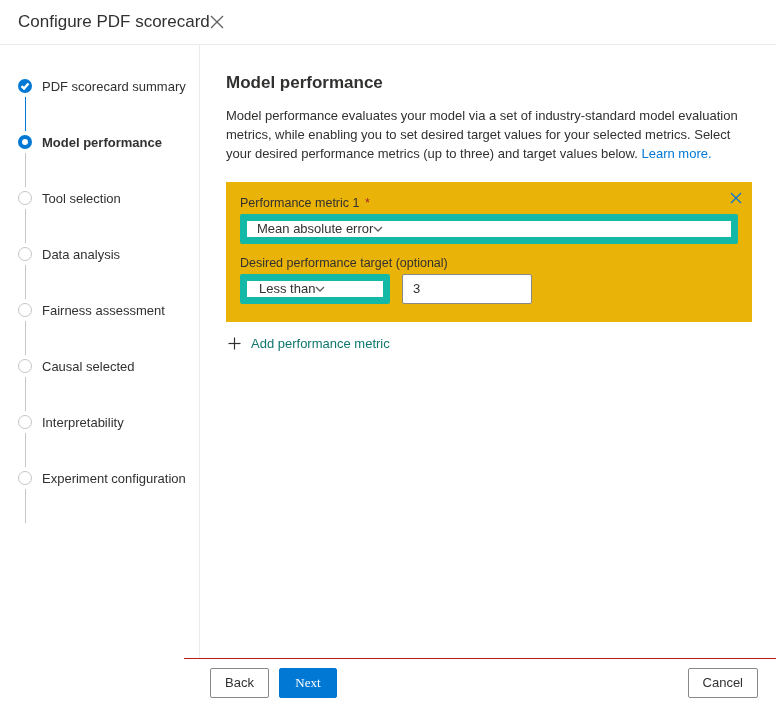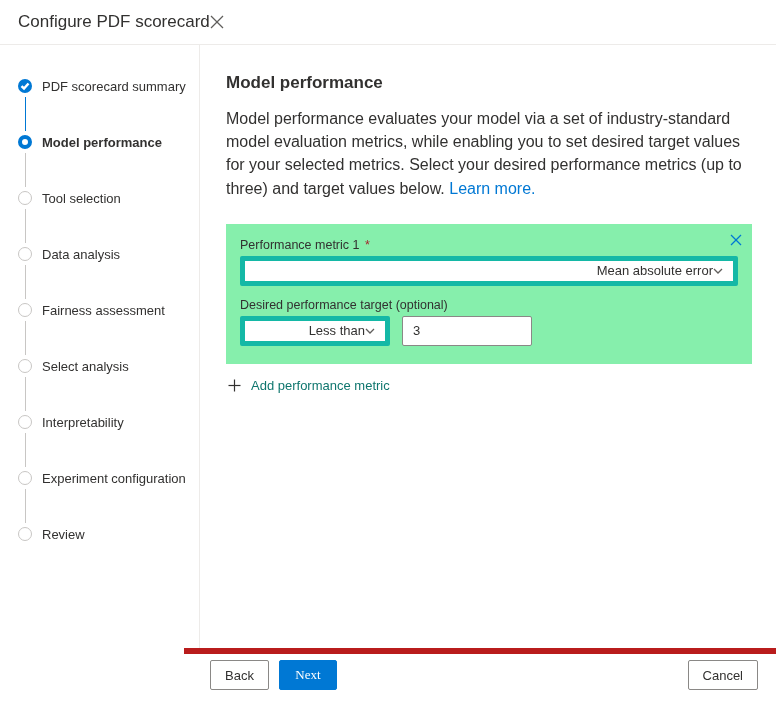--- a/index.html
+++ b/index.html
@@ -98,32 +98,32 @@
       padding: 28px 24px 0 26px;
       overflow-y: auto;
     }
     .main-title {
       font-size: 17px;
       font-weight: 600;
       color: #323130;
       margin-bottom: 14px;
     }
     .main-desc {
-      font-size: 16px;
+      font-size: 13px;
       line-height: 1.45;
       color: #323130;
-      margin-bottom: 24px;
+      margin-bottom: 18px;
     }
     .main-desc a {
       color: #0078d4;
       text-decoration: none;
       cursor: pointer;
     }
     .metric-card {
-      background: #86efac;
+      background: #eab308;
       padding: 14px 14px 18px 14px;
       position: relative;
     }
     .card-close {
       position: absolute;
       top: 10px;
       right: 10px;
       width: 12px;
       height: 12px;
       cursor: pointer;
@@ -135,26 +135,26 @@
       margin-bottom: 4px;
       display: block;
     }
     .required {
       color: #a4262c;
       margin-left: 2px;
     }
     .select {
       width: 100%;
       height: 30px;
-      border: 5px solid #14b8a6;
+      border: 7px solid #14b8a6;
       background: #fff;
       border-radius: 2px;
       display: flex;
       align-items: center;
-      justify-content: flex-end;
+      justify-content: flex-start;
       padding: 0 10px;
       font-size: 13px;
       color: #323130;
       cursor: pointer;
       margin-bottom: 12px;
     }
     .select.narrow {
       width: 150px;
       margin-bottom: 0;
       padding-left: 12px;
@@ -194,25 +194,25 @@
       stroke: #323130;
       stroke-width: 1.2;
       fill: none;
     }
     .add-label {
       font-size: 13px;
       color: #0f766e;
     }
     .footer {
       position: absolute;
-      bottom: 12px;
+      bottom: 2px;
       left: 184px;
       right: 0;
       height: 48px;
-      border-top: 6px solid #b91c1c;
+      border-top: 1px solid #b91c1c;
       display: flex;
       align-items: center;
       justify-content: space-between;
       padding: 0 18px 0 26px;
       background: #fff;
     }
     .footer-left { display: flex; gap: 10px; }
     .btn {
       min-width: 58px;
       height: 30px;
@@ -276,40 +276,36 @@
     <div class="connector pending"></div>
 
     <div class="step">
       <div class="step-indicator upcoming"></div>
       <span class="step-label">Fairness assessment</span>
     </div>
     <div class="connector pending"></div>
 
     <div class="step">
       <div class="step-indicator upcoming"></div>
-      <span class="step-label">Select analysis</span>
+      <span class="step-label">Causal selected</span>
     </div>
     <div class="connector pending"></div>
 
     <div class="step">
       <div class="step-indicator upcoming"></div>
       <span class="step-label">Interpretability</span>
     </div>
     <div class="connector pending"></div>
 
     <div class="step">
       <div class="step-indicator upcoming"></div>
       <span class="step-label">Experiment configuration</span>
     </div>
     <div class="connector pending"></div>
 
-    <div class="step">
-      <div class="step-indicator upcoming"></div>
-      <span class="step-label">Review</span>
-    </div>
   </nav>
 
   <main class="main">
     <h2 class="main-title">Model performance</h2>
     <p class="main-desc">
       <span>Model performance evaluates your model via a set of industry-standard model evaluation metrics, while enabling you to set desired target values for your selected metrics. Select your desired performance metrics (up to three) and target values below. </span><a>Learn more.</a>
     </p>
 
     <div class="metric-card">
       <span class="card-close">

